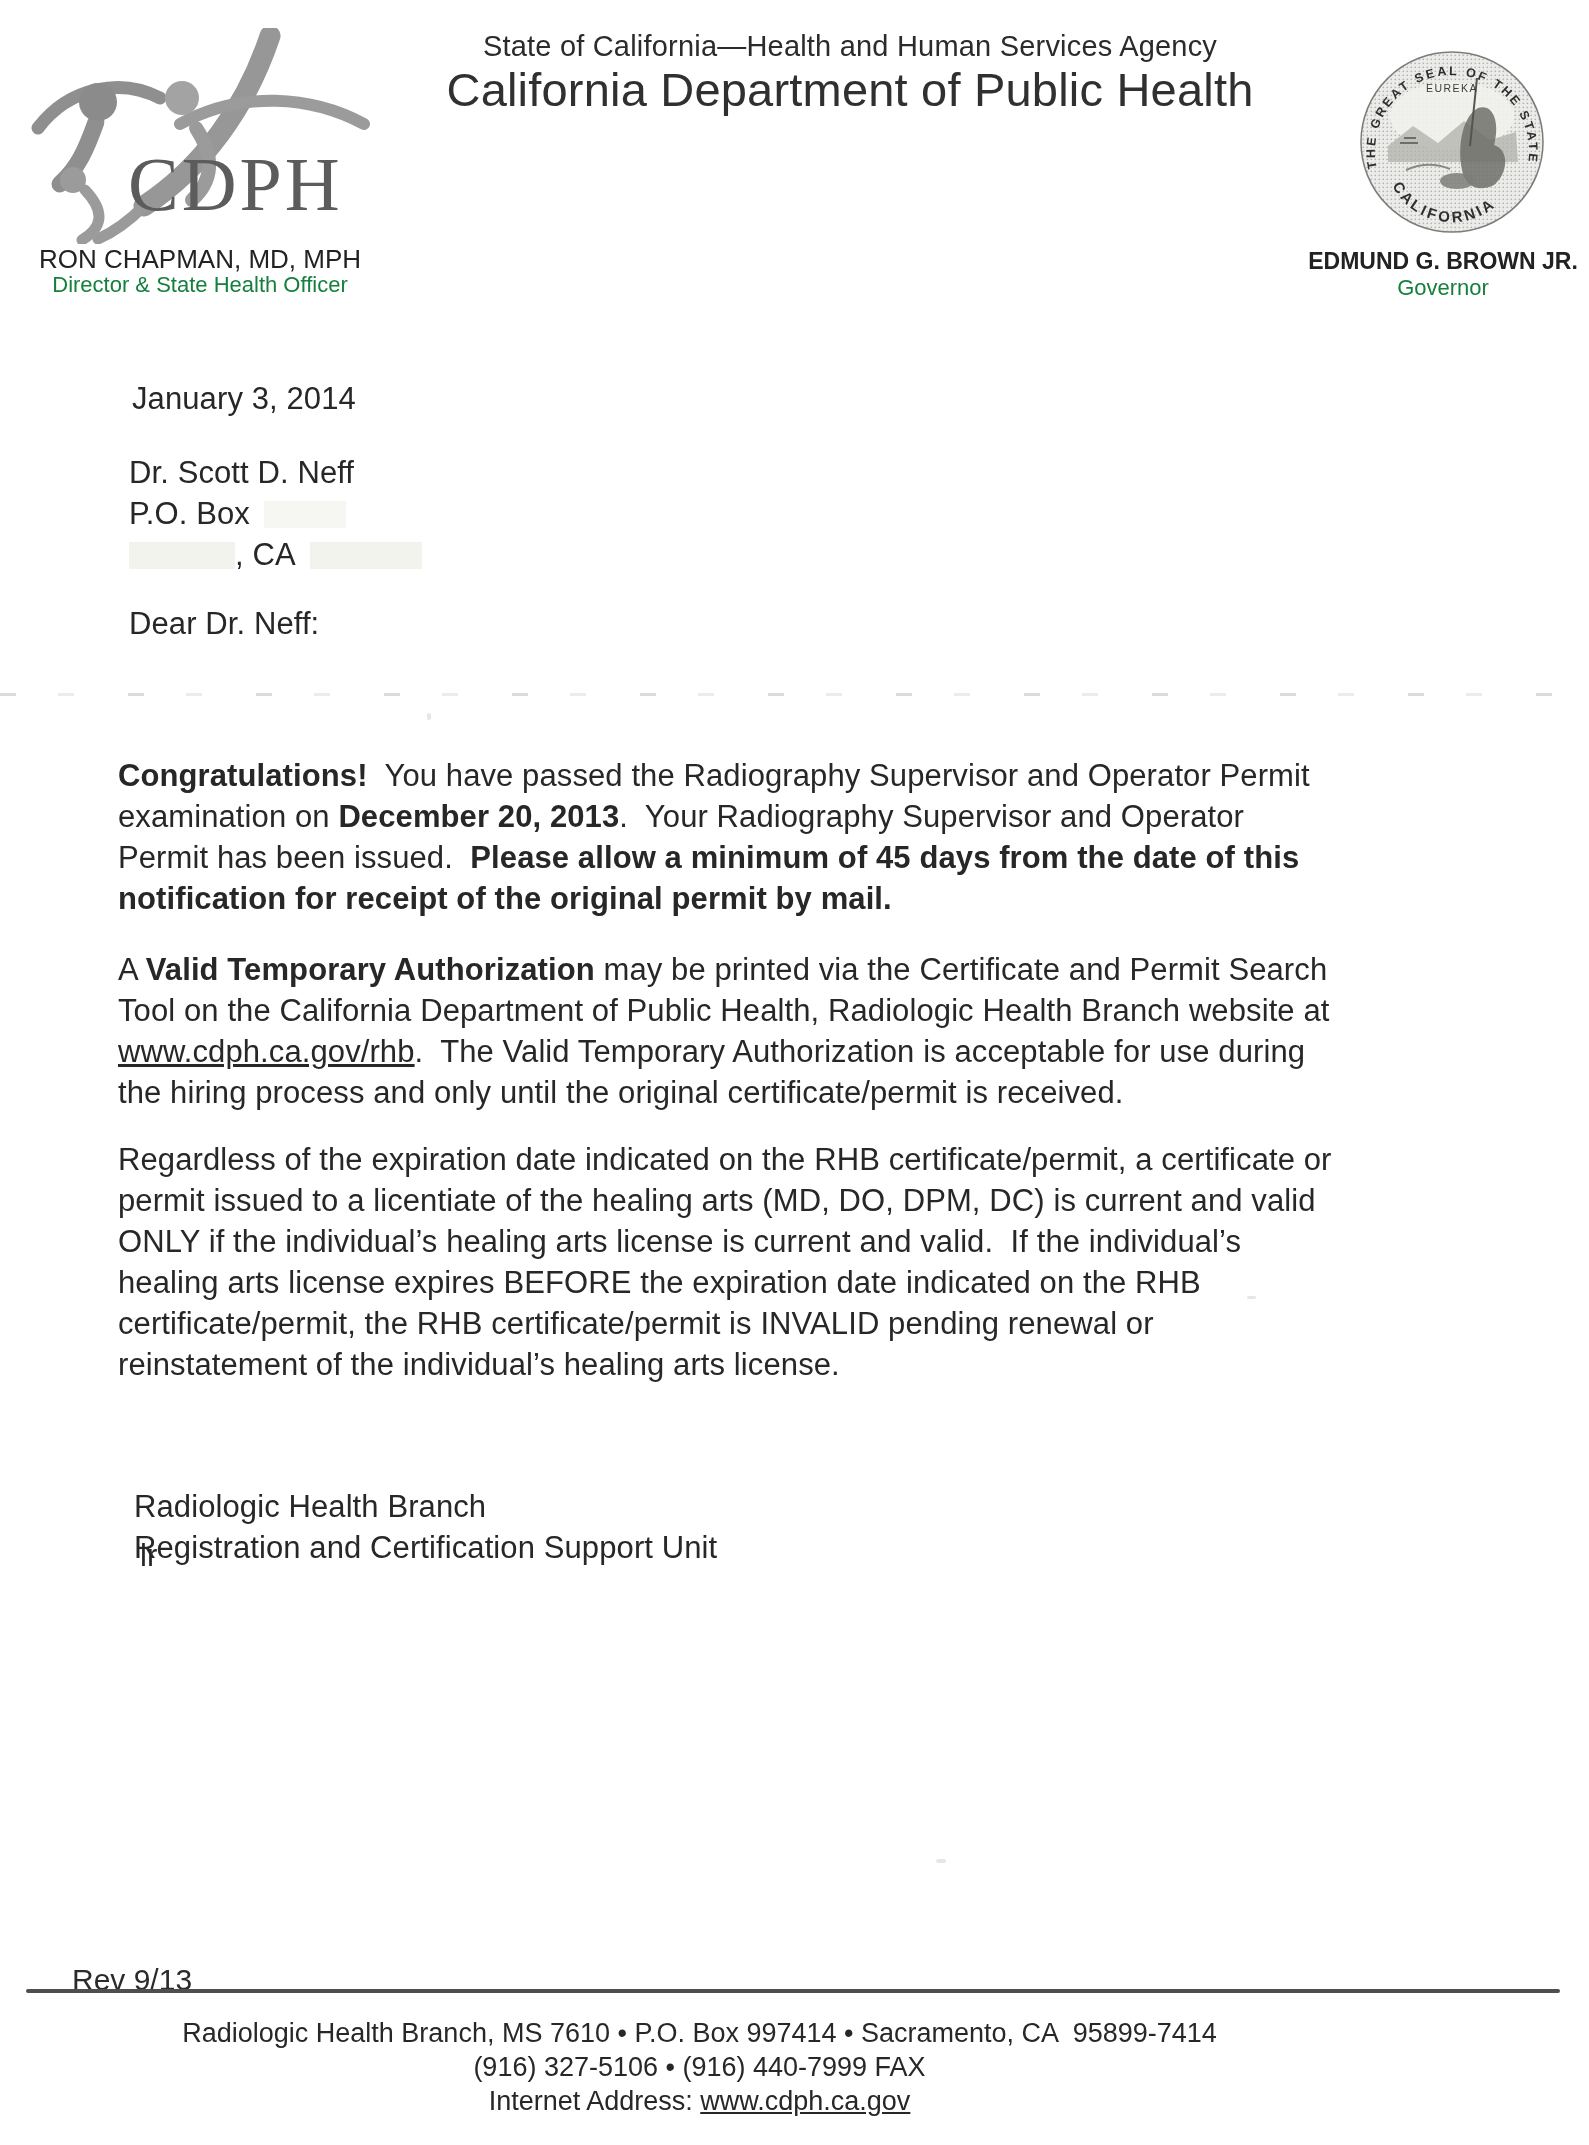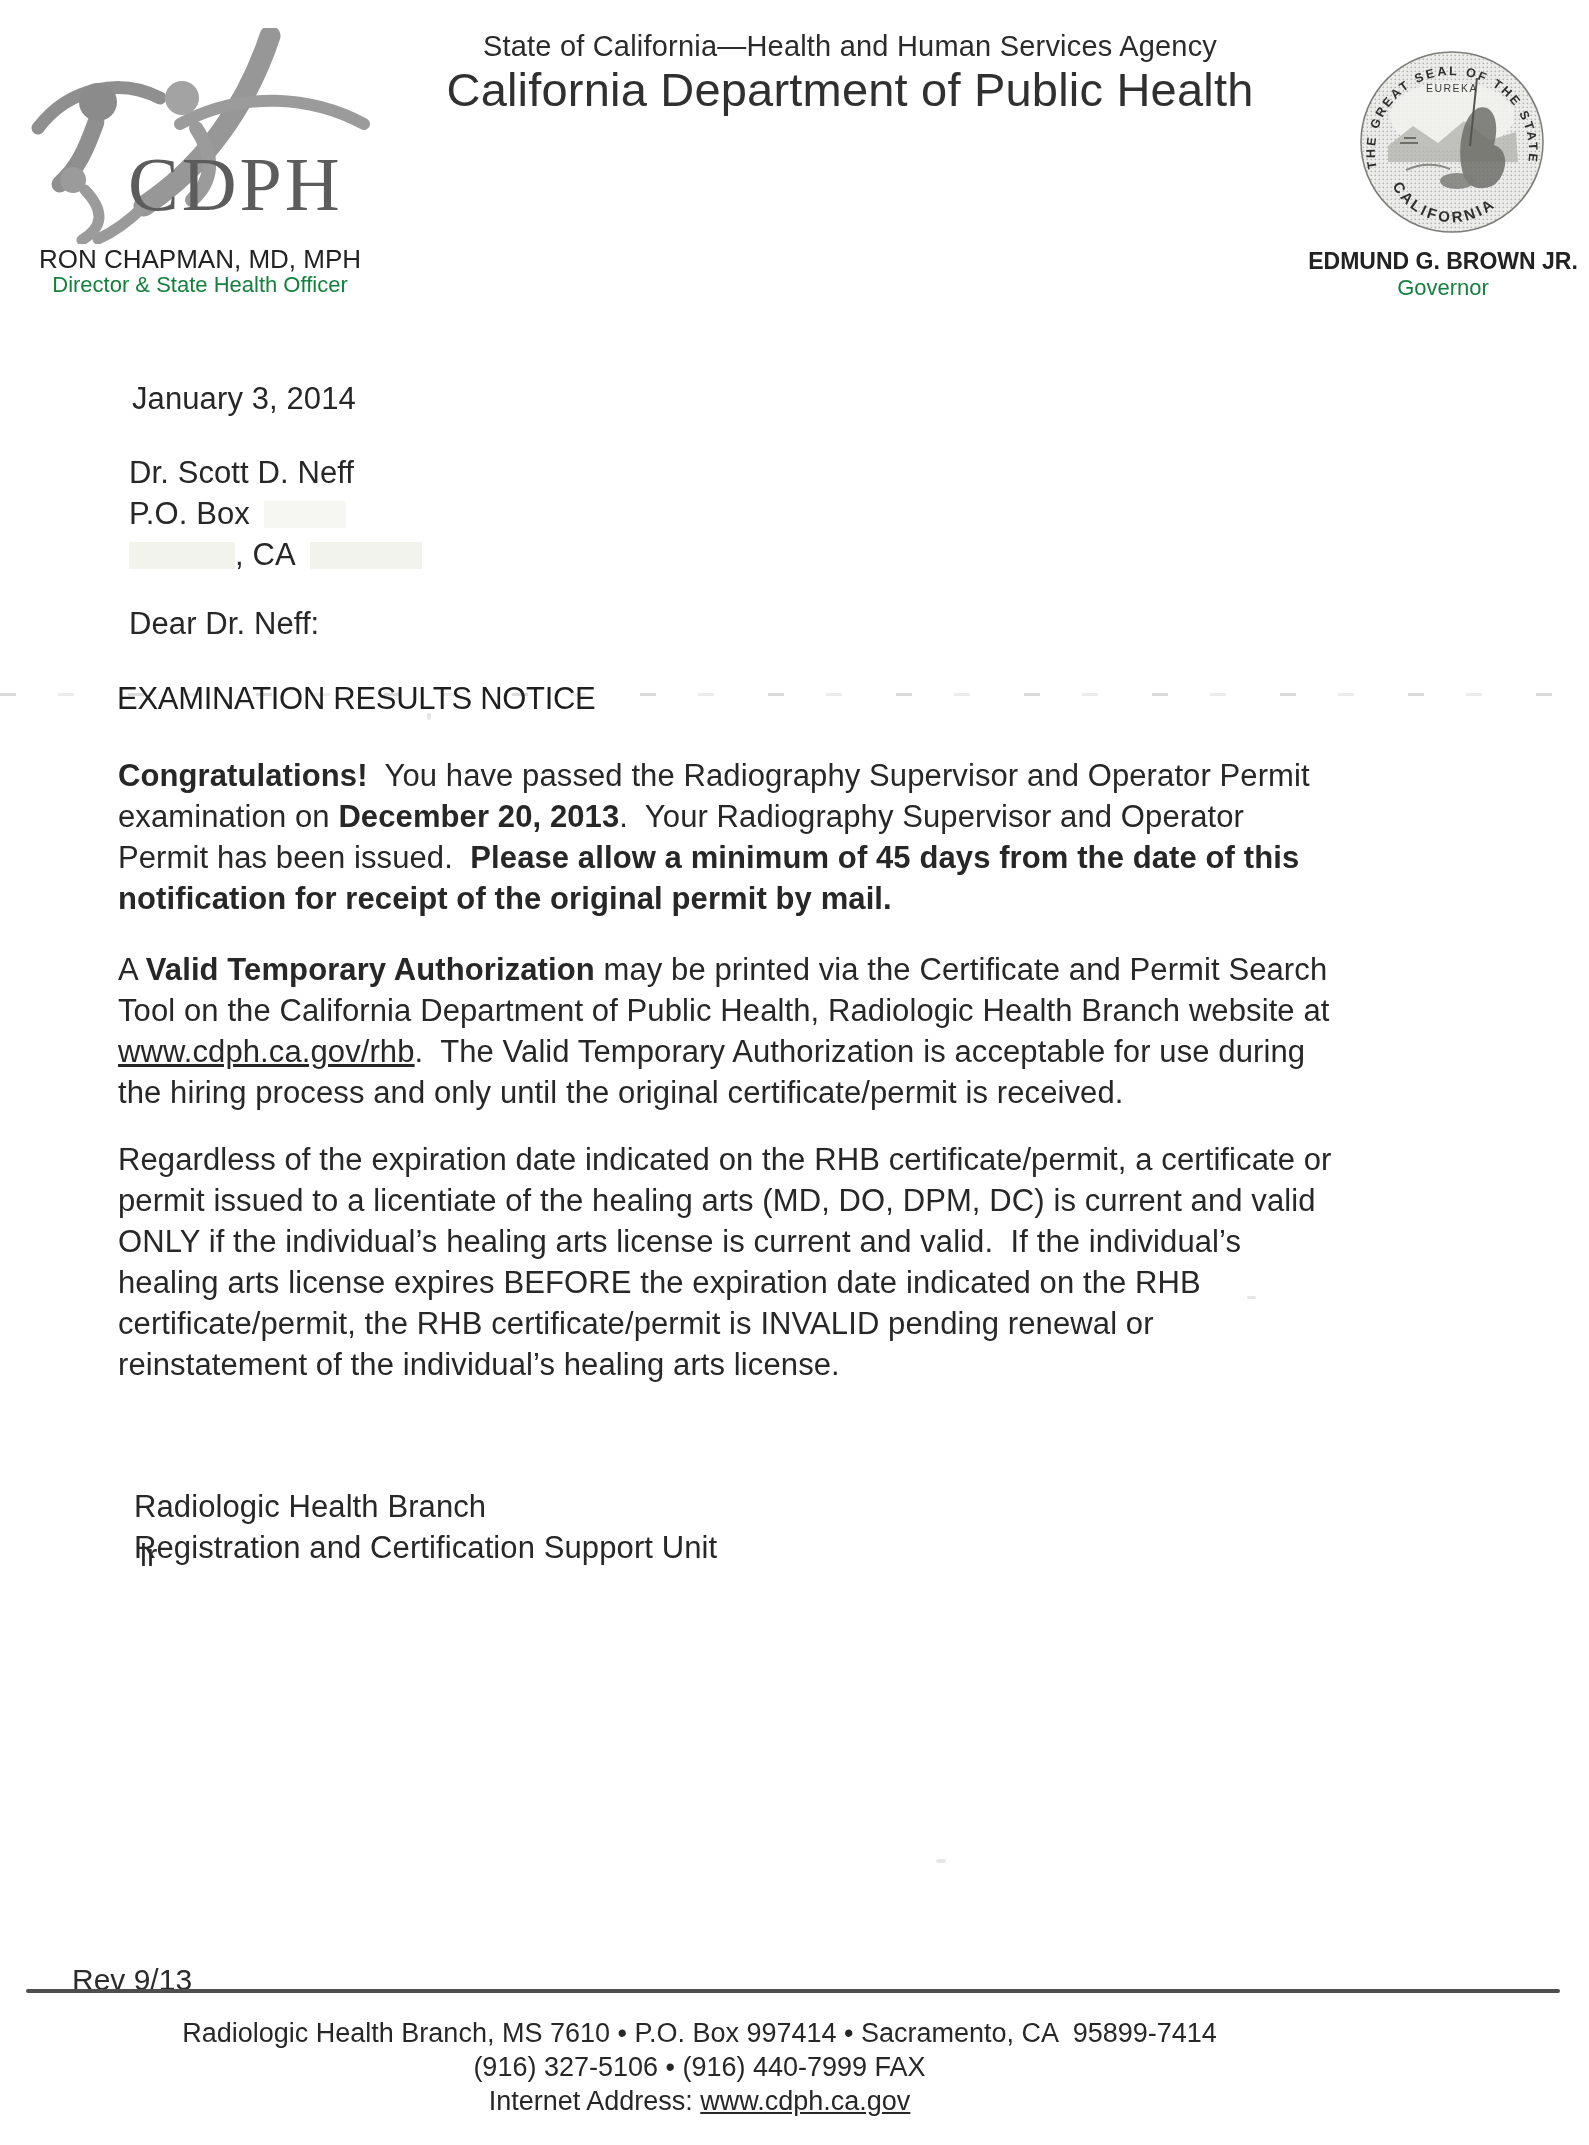--- a/index.html
+++ b/index.html
@@ -111,21 +111,20 @@
 
   <div class="abs body-text" style="left:129px;top:452px;">
     <div class="tline">Dr. Scott D. Neff</div>
     <div class="tline"><span class="pre">P.O. Box</span><span class="redact faint" style="width:82px;margin-left:14px;"></span></div>
     <div class="tline"><span class="redact" style="width:106px;"></span><span class="pre">, CA</span><span class="redact" style="width:112px;margin-left:14px;"></span></div>
   </div>
 
   <div class="abs body-text pre" style="left:129px;top:603px;">Dear Dr. Neff:</div>
 
   <div class="abs artifact-line"></div>
-  <div class="abs subject pre" style="left:117px;top:681px;">EXAMINATION RESULTS NOTICE</div>
 
   <div class="abs body-text" style="left:118px;top:755px;">
       <div class="tline"><span class="b">Congratulations!</span><span>  You have passed the Radiography Supervisor and Operator Permit</span></div>
       <div class="tline"><span>examination on </span><span class="b">December 20, 2013</span><span>.  Your Radiography Supervisor and Operator</span></div>
       <div class="tline"><span>Permit has been issued.  </span><span class="b">Please allow a minimum of 45 days from the date of this</span></div>
       <div class="tline"><span class="b">notification for receipt of the original permit by mail.</span></div>
     </div>
 
   <div class="abs body-text" style="left:118px;top:949px;">
       <div class="tline"><span>A </span><span class="b">Valid Temporary Authorization</span><span> may be printed via the Certificate and Permit Search</span></div>

